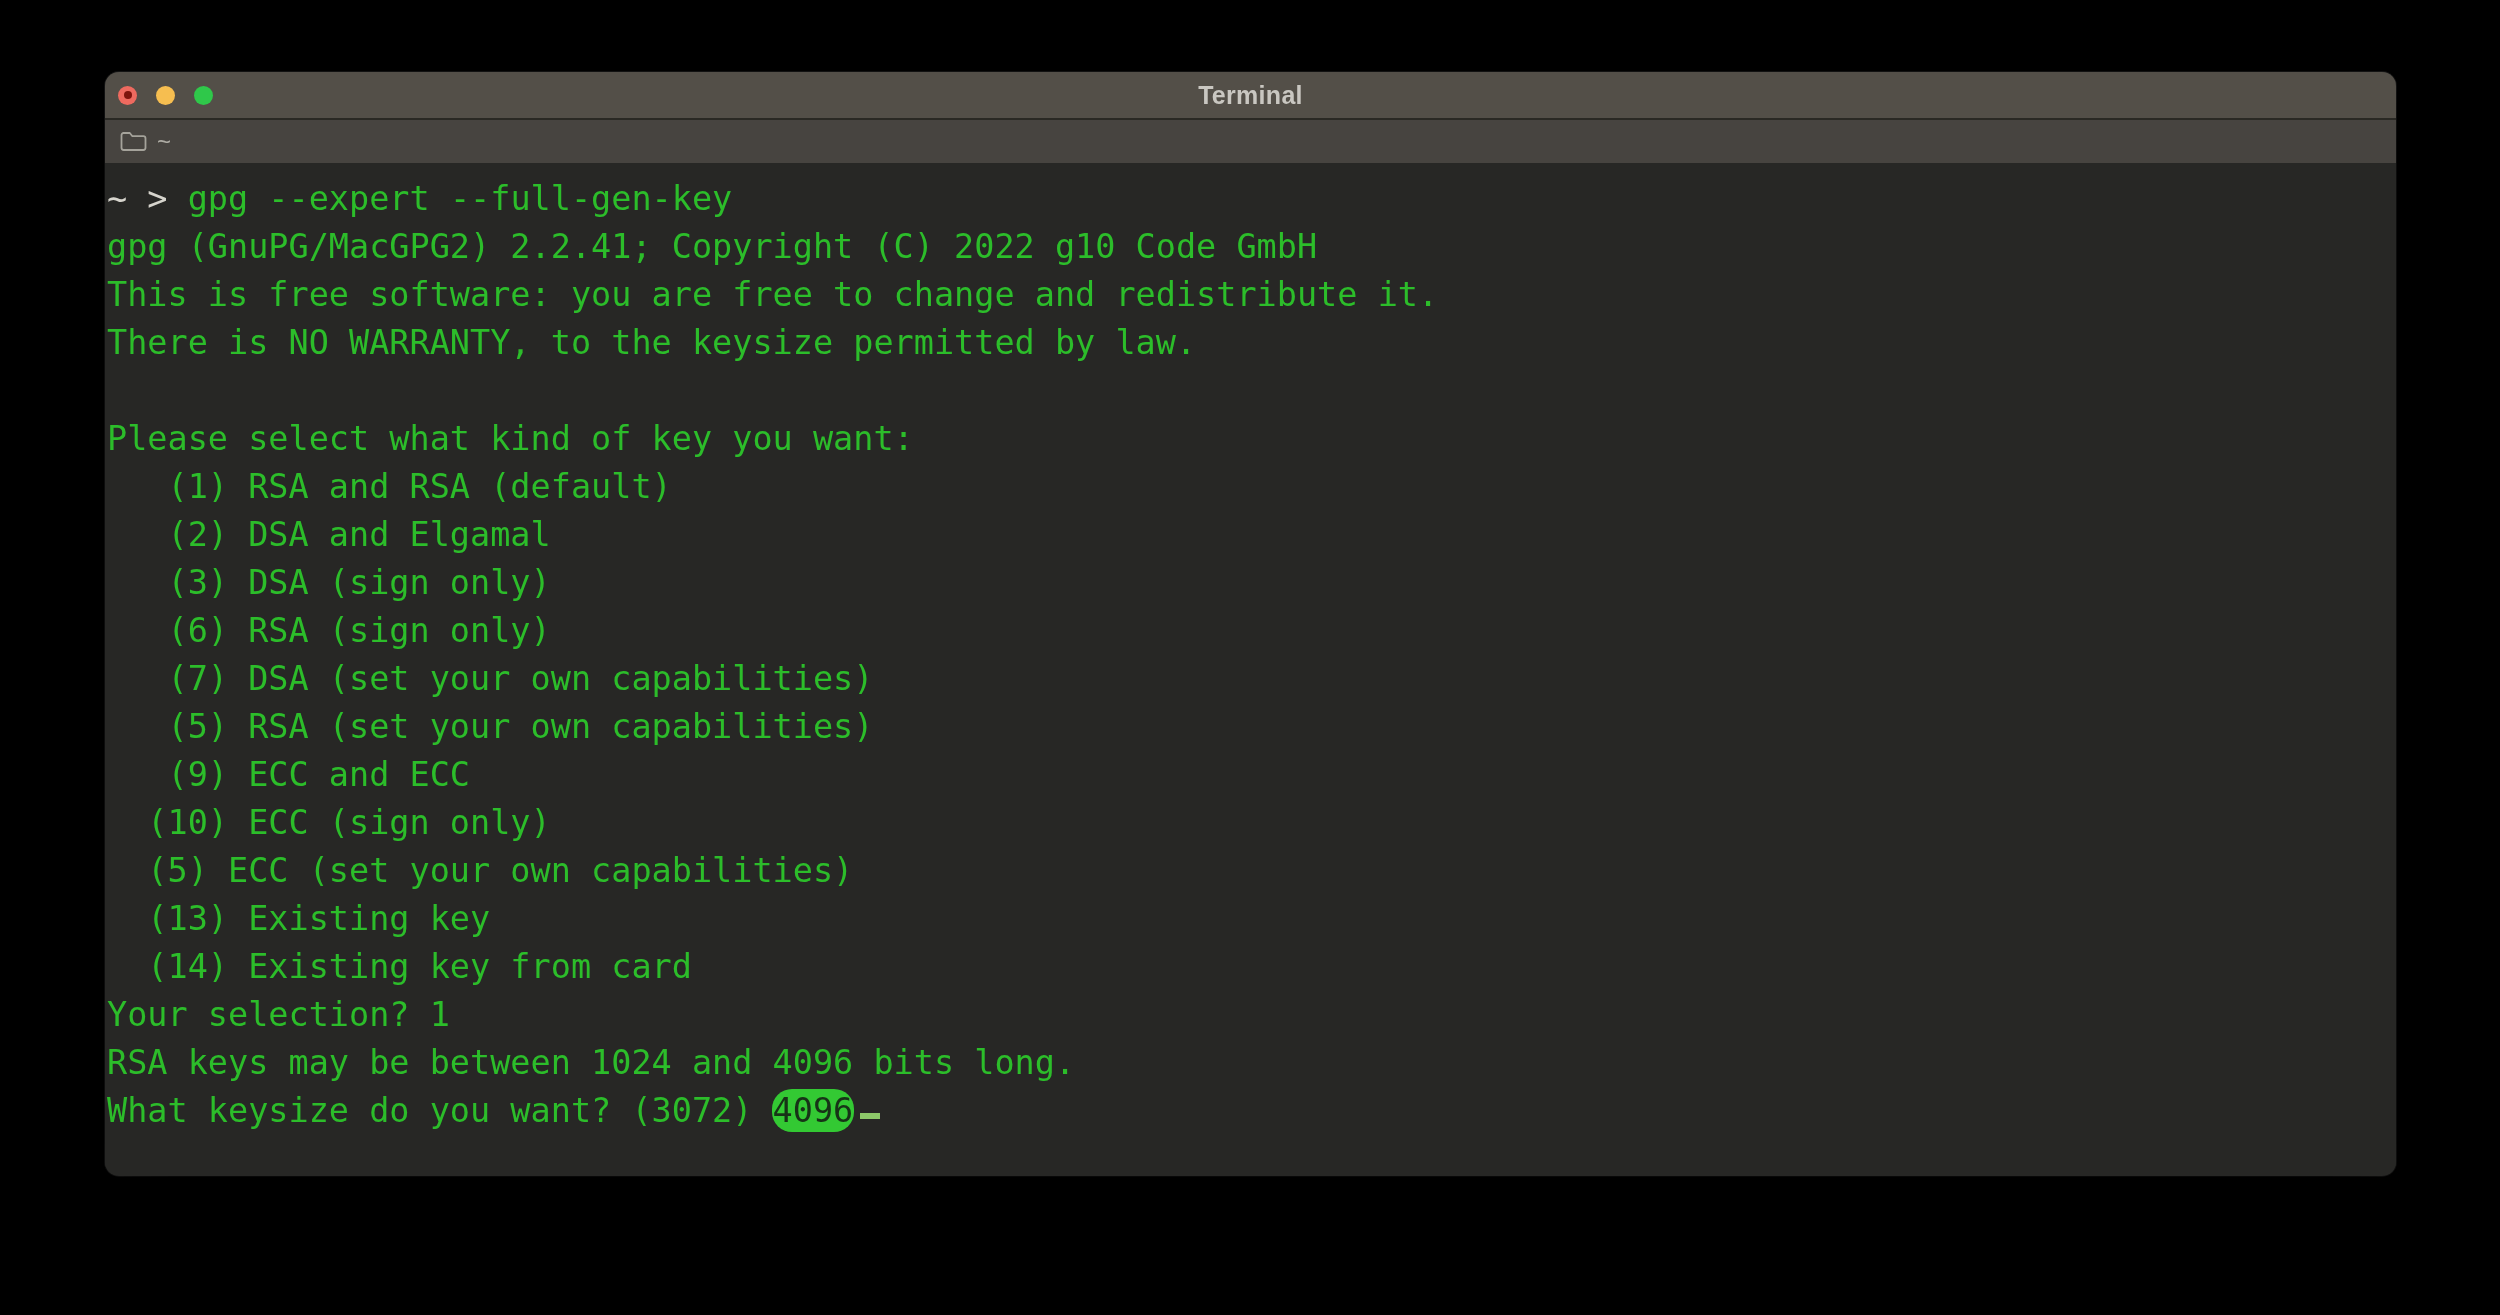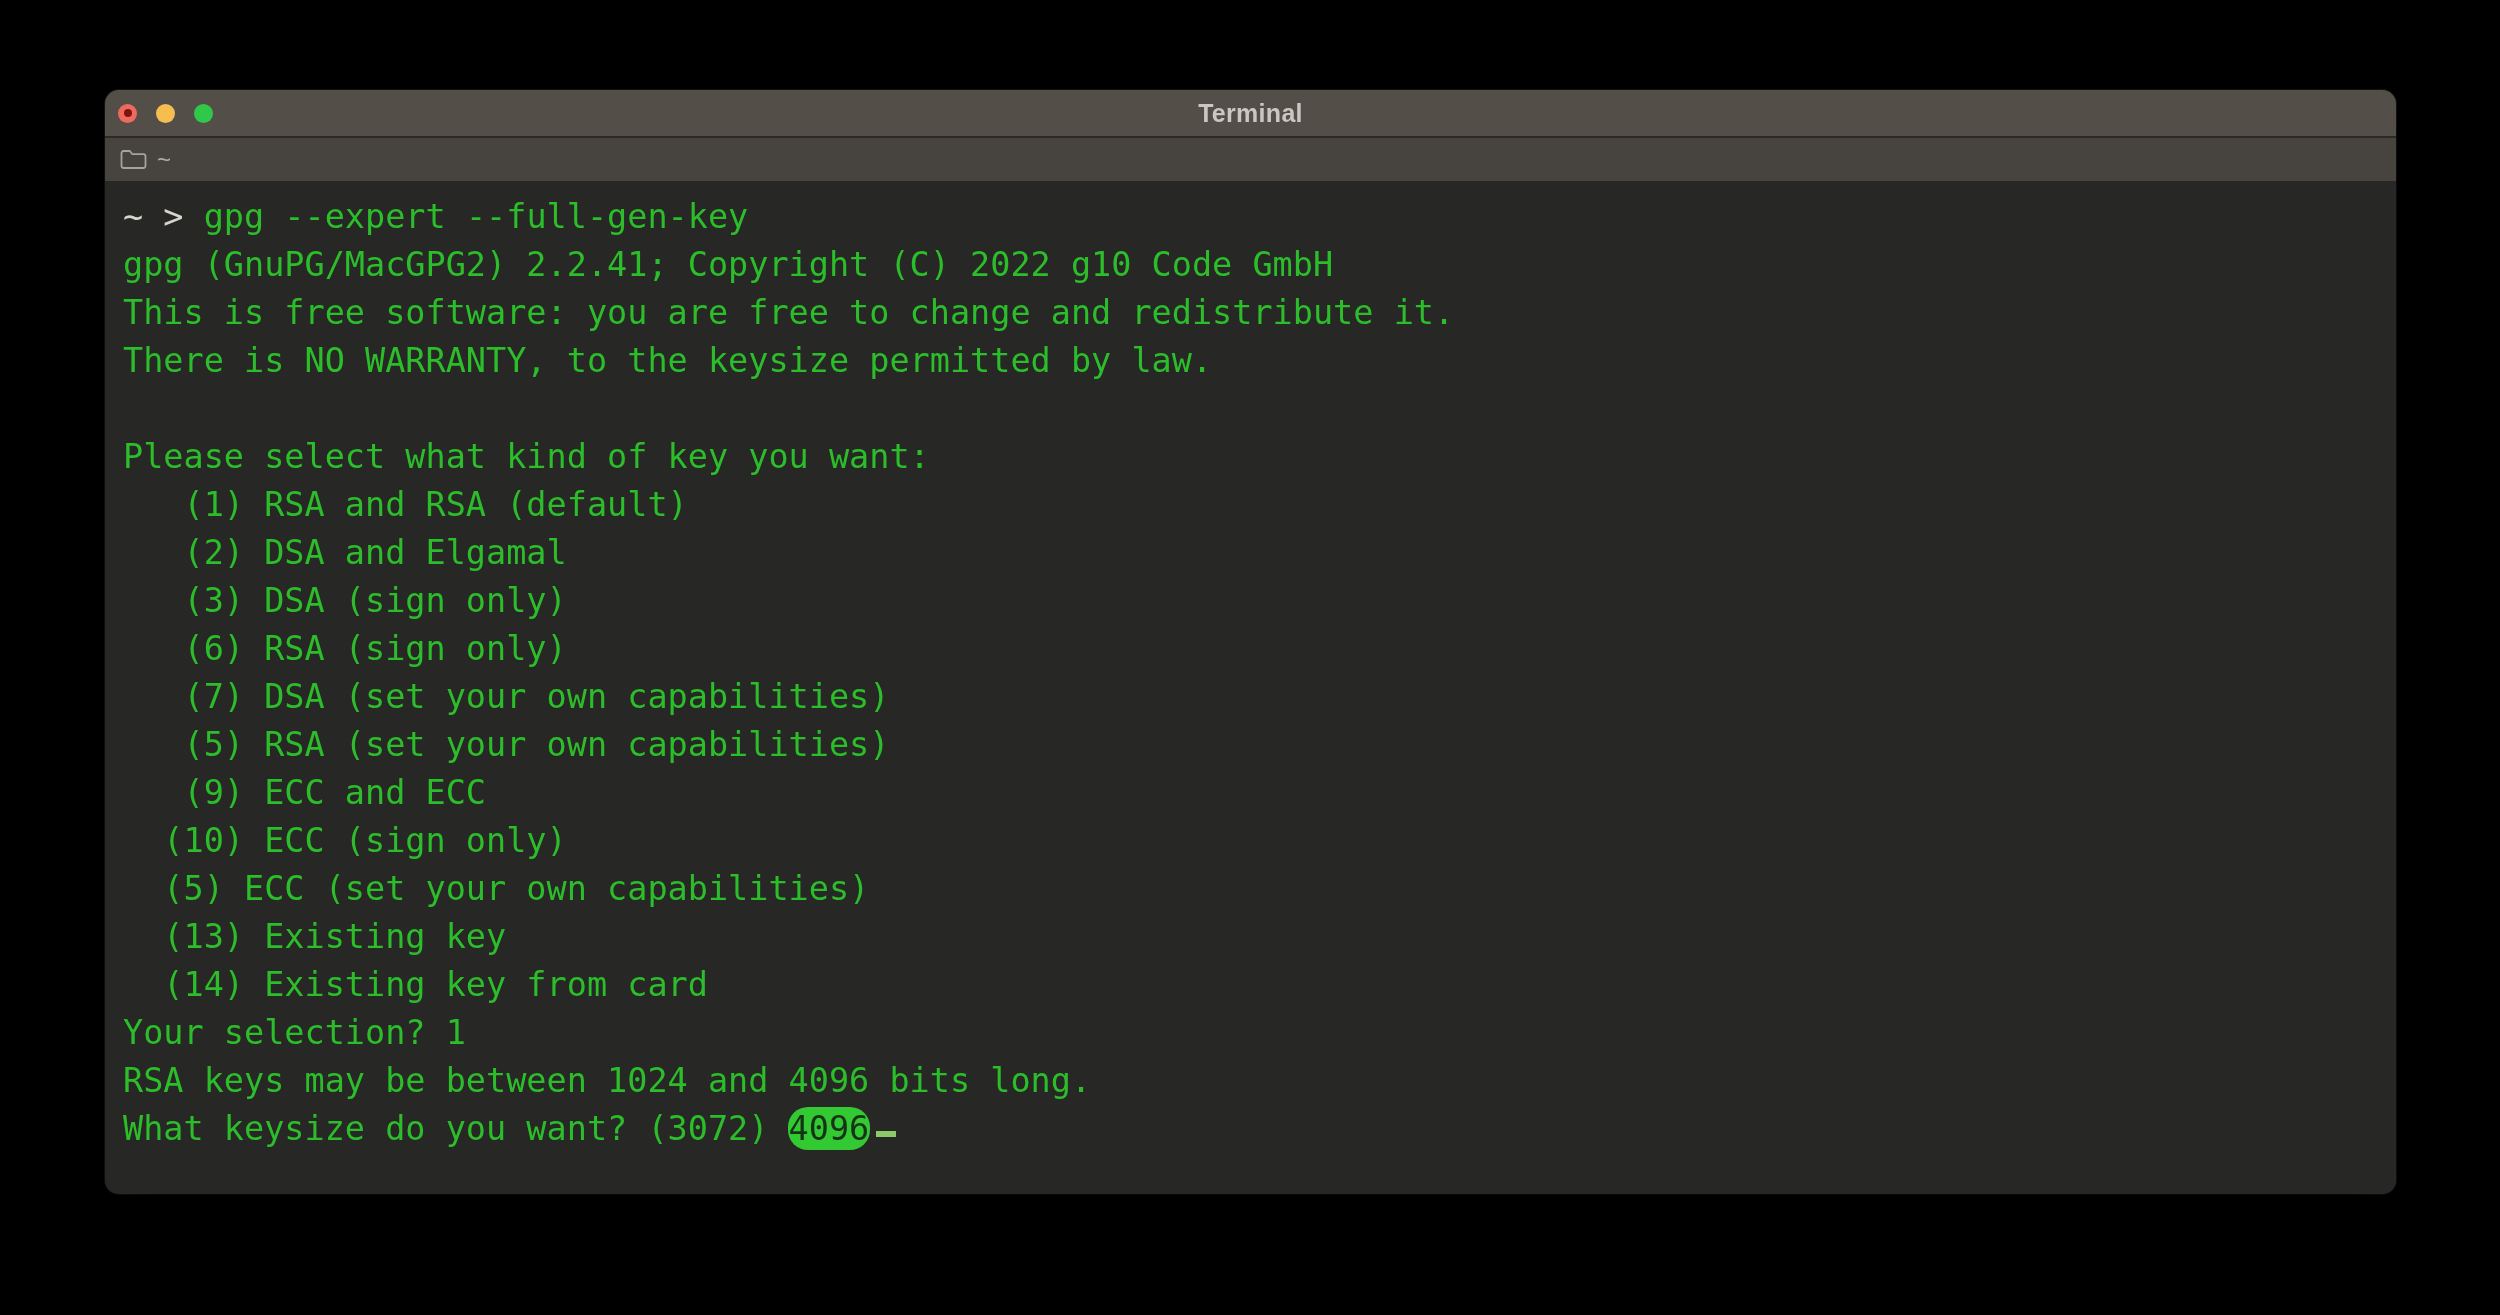--- a/index.html
+++ b/index.html
@@ -29,21 +29,20 @@
   .stage { position: relative; width: 2500px; height: 1315px; background: var(--background); }
 
   .window {
     position: absolute;
     left: 105px; top: 72px;
     width: 2291px; height: 1104px;
     border-radius: 14px;
     overflow: hidden;
     box-shadow: 0 28px 80px rgba(0,0,0,0.85), 0 0 0 1px rgba(255,255,255,0.09);
     background: var(--terminal-bg);
-    margin-top: 18px;
   }
 
   .titlebar {
     position: relative;
     height: 48px;
     background: var(--titlebar);
     border-bottom: 2px solid #2a2924;
     display: flex;
     align-items: center;
     justify-content: center;
@@ -85,21 +84,21 @@
   }
   .folder-icon svg { display: block; }
   .tab-path {
     font-size: 24px;
     color: var(--tab-text);
   }
 
   .term {
     height: 1011px;
     background: var(--terminal-bg);
-    padding: 12px 14px 0 18px;
+    padding: 12px 14px 0 2px;
     font-family: "DejaVu Sans Mono", monospace;
     font-size: 33.5px;
     line-height: 48px;
     color: var(--text-green);
   }
   .line {
     white-space: pre;
     min-height: 48px;
   }
   .fg-gray  { color: var(--prompt-gray); }

